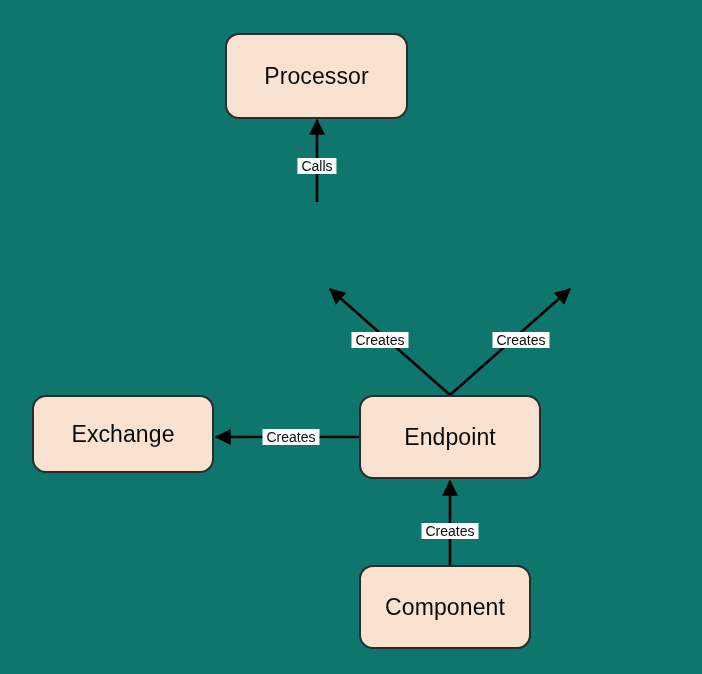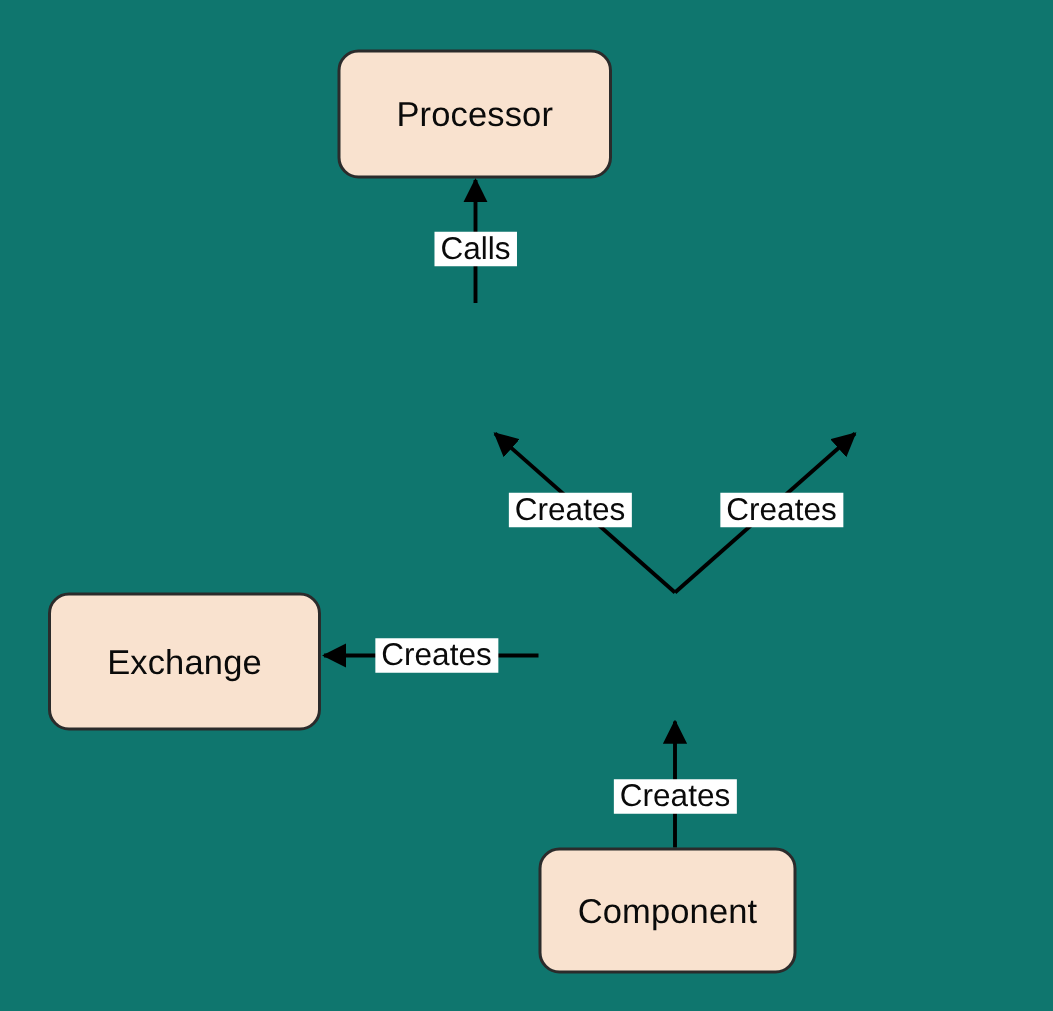--- a/index.html
+++ b/index.html
@@ -42,21 +42,21 @@
     color: #0a0a0a;
     line-height: 1;
     letter-spacing: 0.1px;
     white-space: nowrap;
   }
   .edge-label {
     position: absolute;
     z-index: 3;
     background: #ffffff;
     font-family: "Liberation Sans", sans-serif;
-    font-size: 21px;
+    font-size: 14px;
     color: #0a0a0a;
     line-height: 1;
     white-space: nowrap;
     padding: 1px 4px;
     transform: translate(-50%, -50%);
   }
 </style>
 </head>
 <body>
 
@@ -79,24 +79,27 @@
 
     <line x1="450" y1="565" x2="450" y2="481" stroke="#000000" stroke-width="2.6" marker-end="url(#arrowhead)"></line>
   </svg>
 
   <div class="node" style="left:225px; top:33px; width:183px; height:86px;">
     <span class="node-label">Processor</span>
   </div>
 
 
 
-  <div class="node" style="left:32px; top:395px; width:182px; height:92px;">
+  <div class="node" style="left:32px; top:395px; width:182px; height:78px;">
     <span class="node-label">Exchange</span>
   </div>
 
+  <div class="node" style="left:359px; top:395px; width:182px; height:84px;">
+    <span class="node-label">Endpoint</span>
+  </div>
 
   <div class="node" style="left:359px; top:565px; width:172px; height:84px;">
     <span class="node-label">Component</span>
   </div>
 
   <div class="edge-label" style="left:317px; top:166px;">Calls</div>
 
   <div class="edge-label" style="left:380px; top:340px;">Creates</div>
 
   <div class="edge-label" style="left:521px; top:340px;">Creates</div>

